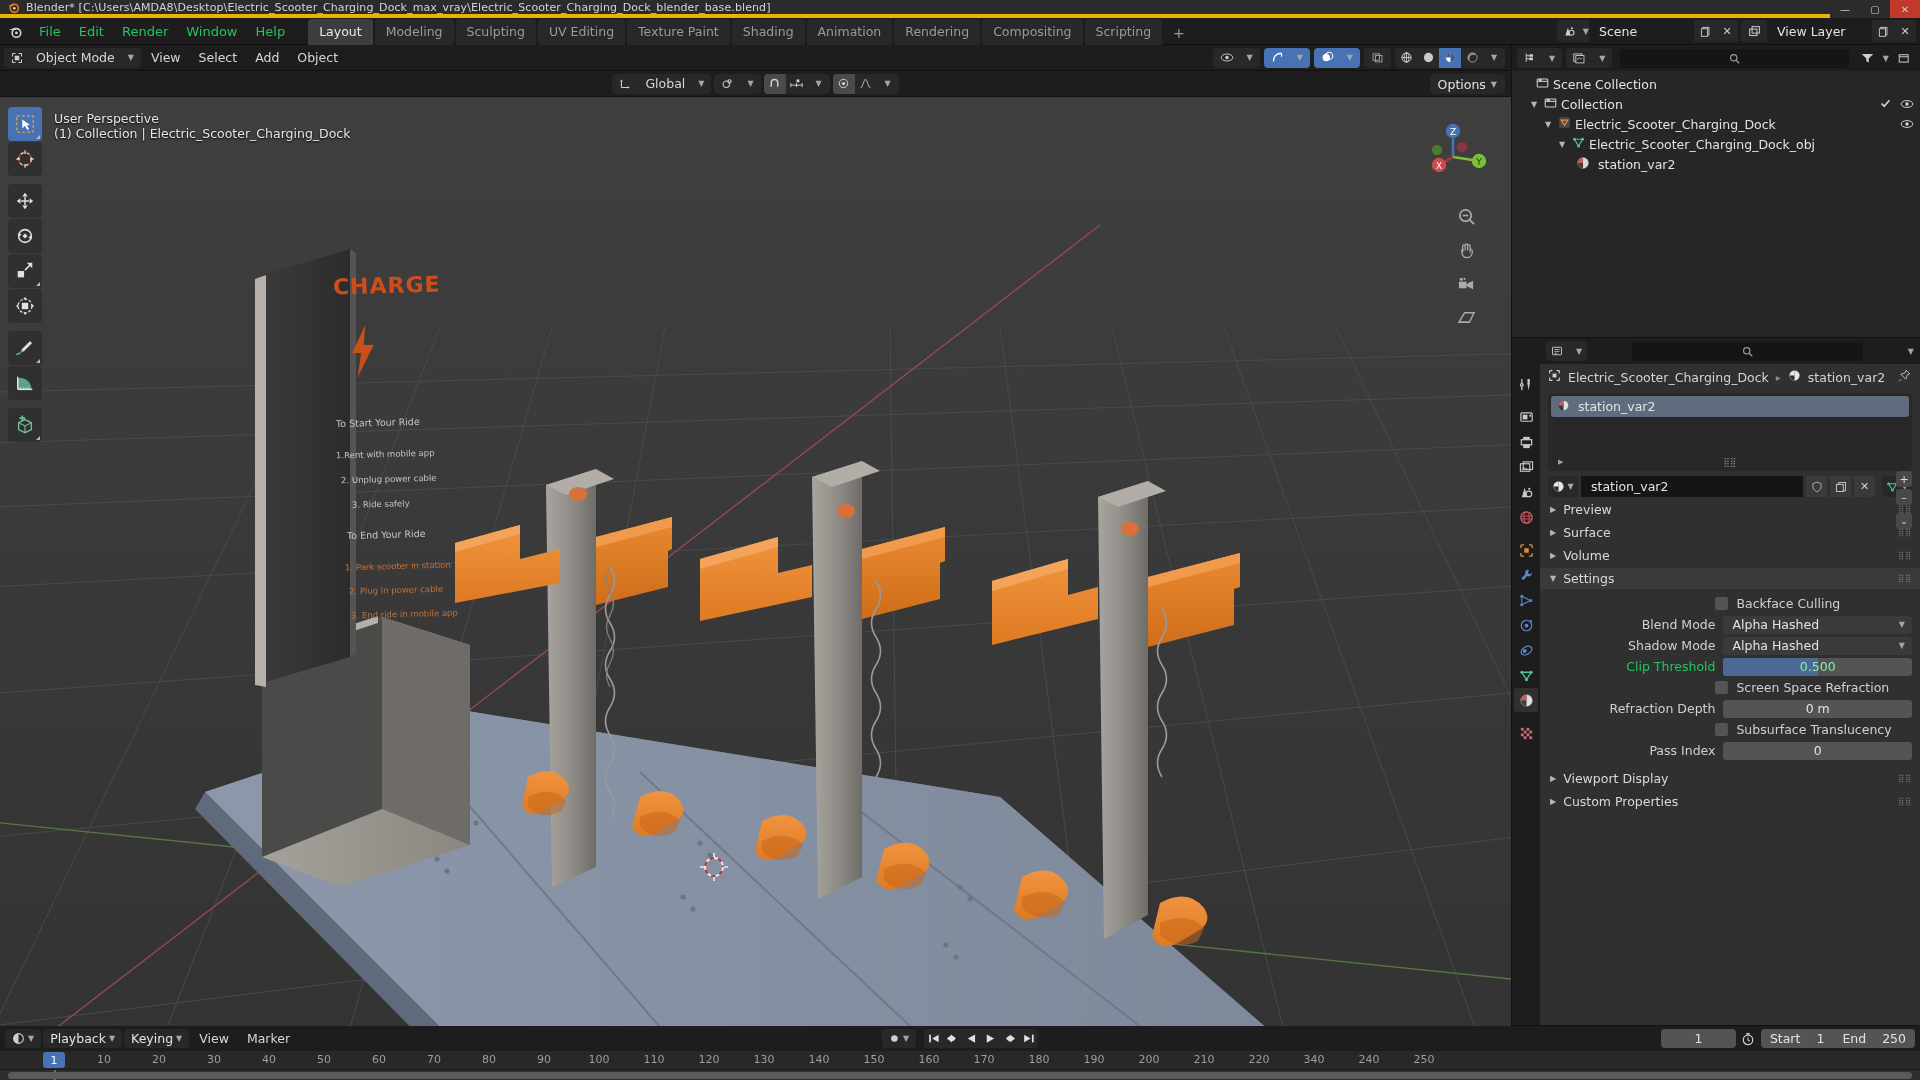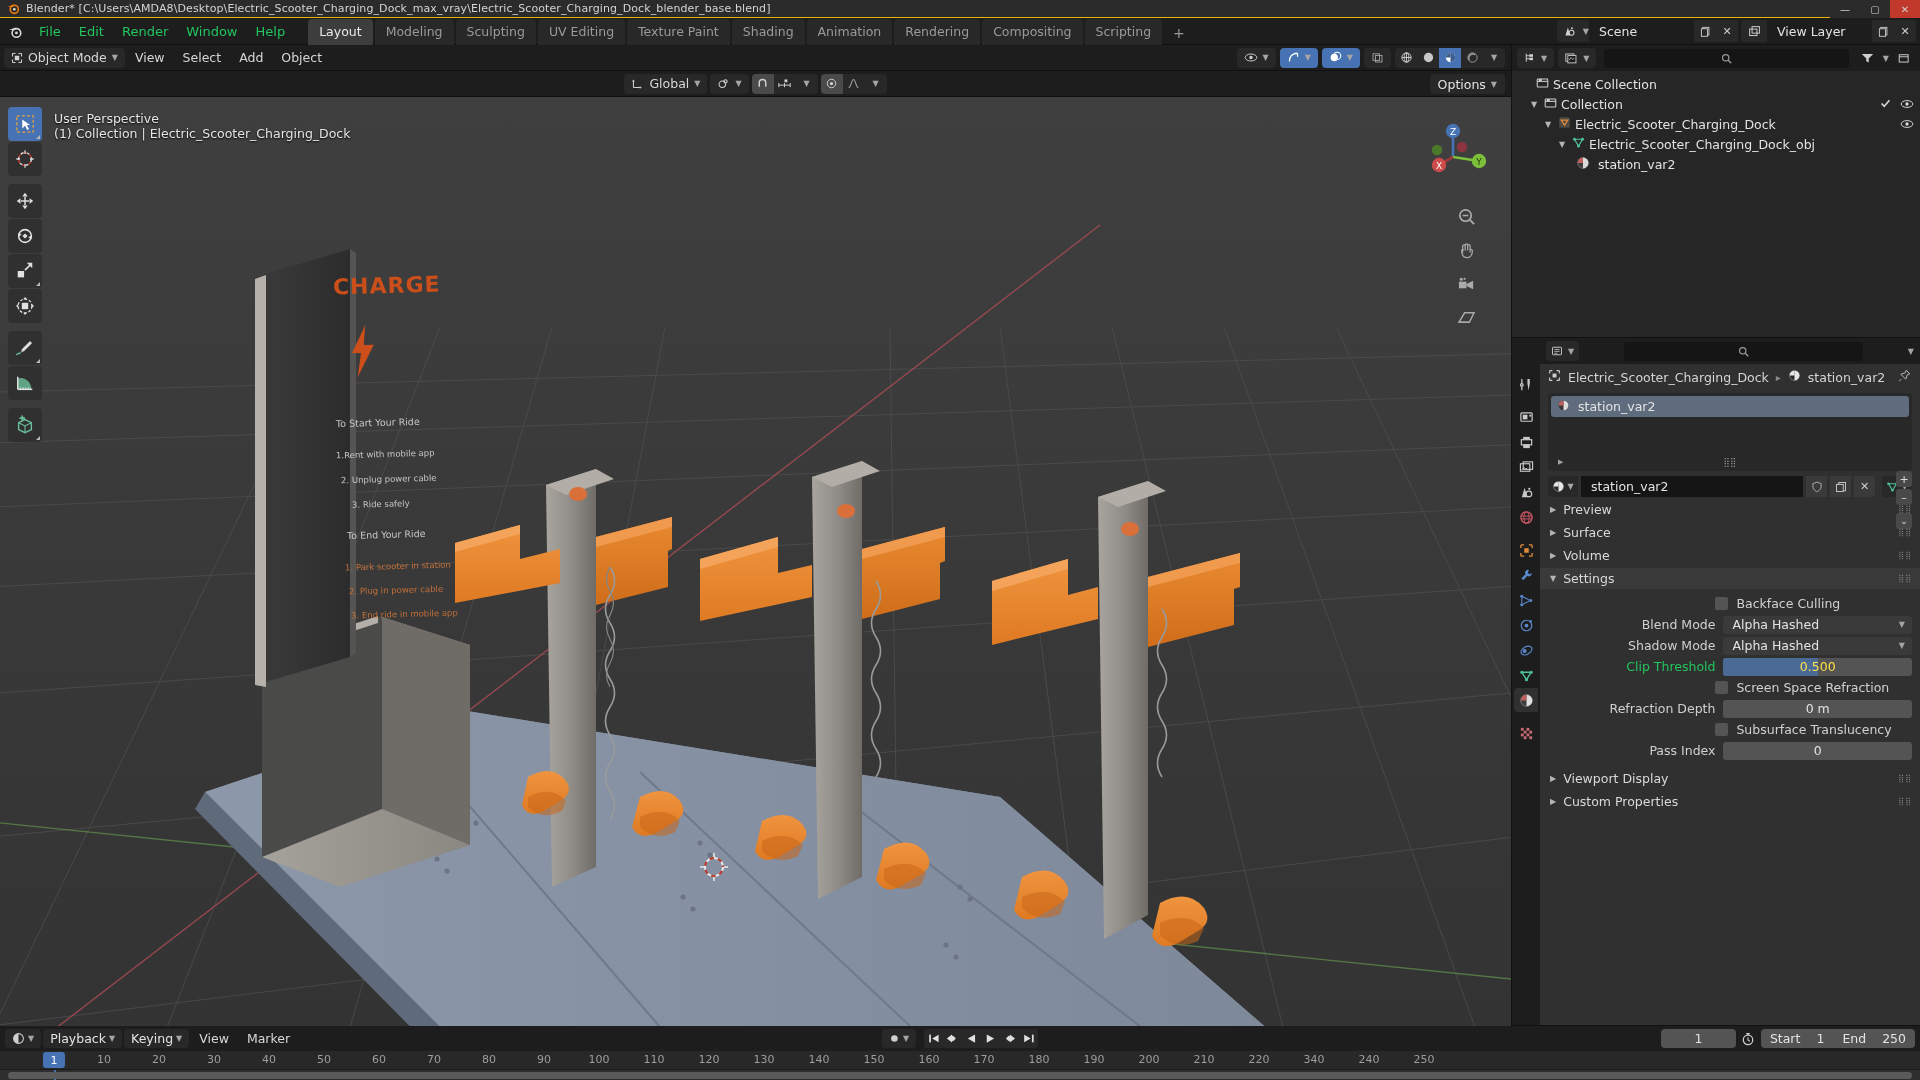--- a/index.html
+++ b/index.html
@@ -2,21 +2,21 @@
 <html><head>
 <meta charset="utf-8">
 <style>
   * { box-sizing: border-box; margin:0; padding:0; }
   html,body { width:1920px; height:1080px; overflow:hidden; background:#1d1d1d;
     font-family:"DejaVu Sans", sans-serif; color:#e3e3e3; }
   body { font-size:13px; -webkit-font-smoothing:antialiased; }
 
   
   .titlebar { height:18px; background:#2b2b2b; display:flex; align-items:center;
-     border-bottom:1px solid #eab308; position:relative; }
+     border-bottom:4px solid #eab308; position:relative; }
   .tb-icon { width:18px; height:14px; display:flex; align-items:center; justify-content:center; margin-left:4px;}
   .tb-title { font-size:11px; color:#d4d4d4; margin-left:4px; letter-spacing:.1px;}
   .winbtns { position:absolute; right:0; top:0; height:18px; display:flex; }
   .winbtn { width:30px; height:18px; display:flex; align-items:center; justify-content:center;
      font-size:10px; color:#cfcfcf; background:#2b2b2b; }
   .winbtn.close { background:#c0392b; }
 
   
   .topbar { height:27px; background:#1d1d1d; display:flex; align-items:center; gap:0px;
       border-bottom:1px solid #101010; position:relative; }
@@ -35,21 +35,21 @@
   .mini-btn { width:22px; height:22px; background:#282828; display:flex; align-items:center;
      justify-content:center; border-radius:3px; }
 
   
   .main { display:flex; height:calc(1080px - 18px - 27px - 55px); }
   .viewport-col { width:1511px; position:relative; background:#393939; }
 
   
   .vp-header { height:26px; background:#1d1d1d; display:flex; align-items:center; gap:2px;
      padding:0 4px; position:relative; border-bottom:1px solid #101010;}
-  .vp-btn { display:flex; align-items:center; gap:5px; height:20px; padding:0 7px;
+  .vp-btn { display:flex; align-items:center; gap:13px; height:20px; padding:0 7px;
      background:#282828; border-radius:4px; font-size:12.5px; color:#d7d7d7;}
   .vp-lbl { padding:2px 8px; font-size:12.5px; color:#d7d7d7; border-radius:3px;}
   .seg { display:flex; background:#282828; border-radius:4px; overflow:hidden; height:20px; }
   .seg > div { width:22px; height:20px; display:flex; align-items:center; justify-content:center;}
   .seg > div.on { background:#4772b3; }
   .caret { font-size:8px; color:#a5a5a5; }
 
   
   .vp-header2 { height:26px; background:#1d1d1d; display:flex; align-items:center; gap:3px;
      justify-content:center; position:relative; border-bottom:1px solid #101010; }
@@ -128,21 +128,21 @@
   .grip { position:absolute; right:8px; color:#7d7d7d; font-size:8px; letter-spacing:1px;}
   .prow { display:flex; align-items:center; height:19px; margin:2px 8px 0 8px; gap:8px;}
   .plabel { width:46%; text-align:right; font-size:12.5px; color:#d0d0d0; }
   .plabel.dim { color:#22c55e; }
   .pfield { flex:1; height:18px; background:#545454; border-radius:3px; display:flex;
      align-items:center; justify-content:center; font-size:12.5px; position:relative;}
   .pfield.drop { background:#3a3a3a; justify-content:flex-start; padding-left:9px;}
   .pfield.drop .caret { position:absolute; right:7px; }
   .pfield.slider .fill { position:absolute; left:0; top:0; bottom:0; width:50%;
      background:#4b6b96; border-radius:3px 0 0 3px;}
-  .pfield.slider span { position:relative; color:#fde047; }
+  .pfield.slider span { position:relative; color:#86efac; }
   .pcheckrow { display:flex; align-items:center; height:19px; margin:2px 8px 0 8px; }
   .pcheckrow .cb { width:13px; height:13px; background:#545454; border-radius:2px; margin-left:46%; }
   .pcheckrow .cl { margin-left:8px; font-size:12.5px; color:#d0d0d0; }
 
   
   .timeline { height:55px; background:#282828; border-top:1px solid #111; display:flex; flex-direction:column;}
   .tl-header { height:25px; background:#1d1d1d; display:flex; align-items:center; gap:2px;
       padding:0 5px; position:relative;}
   .tl-drop { display:flex; align-items:center; gap:3px; height:19px; padding:0 7px;
       background:#282828; border-radius:4px; font-size:12.5px;}

